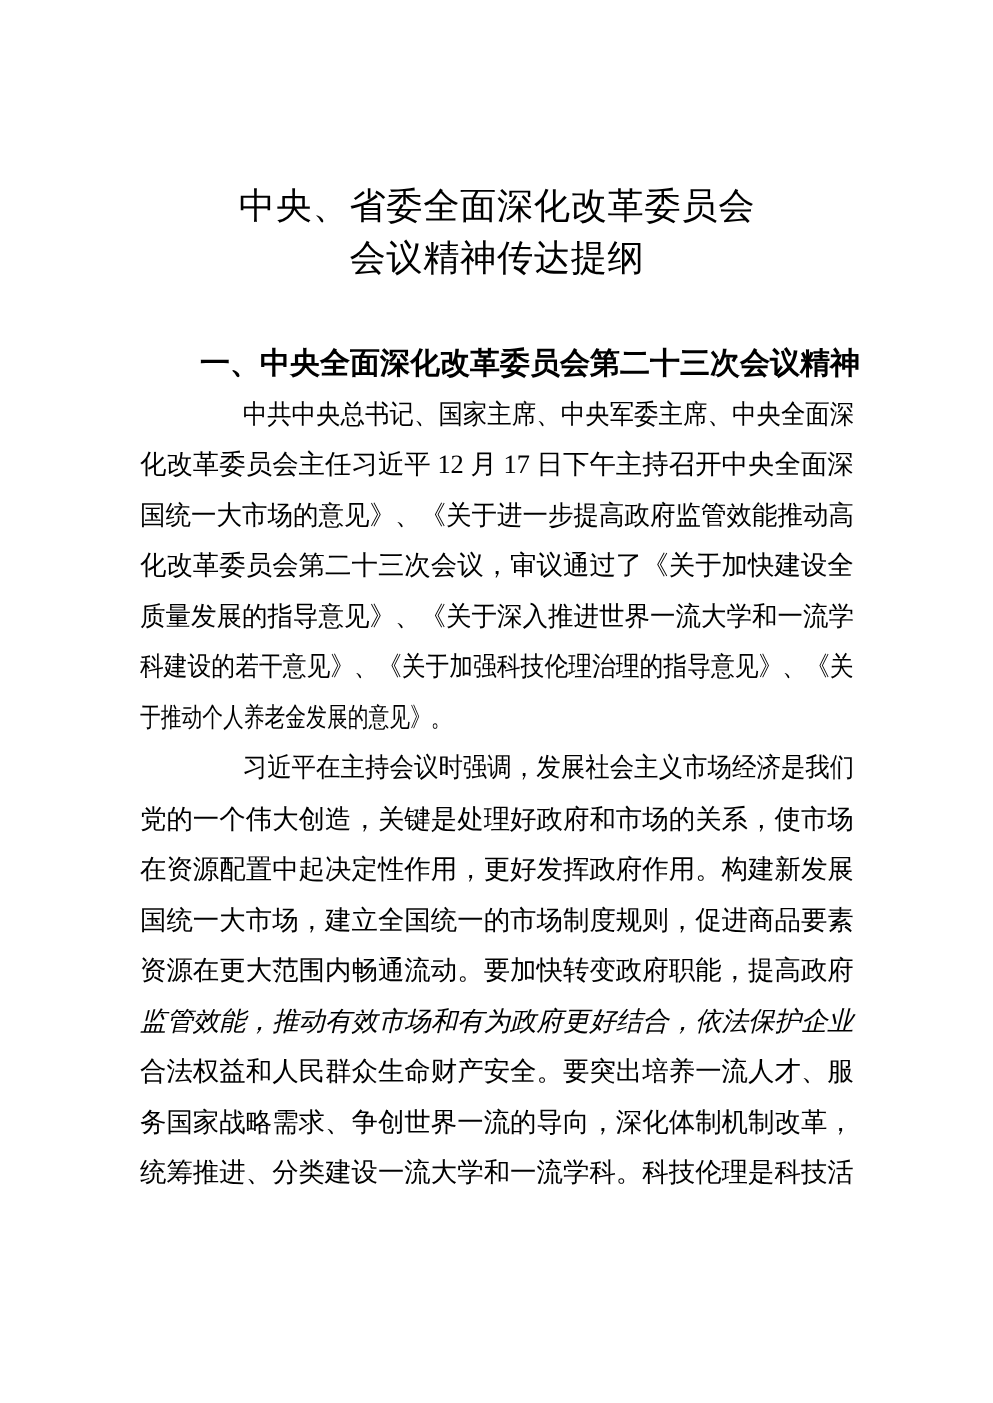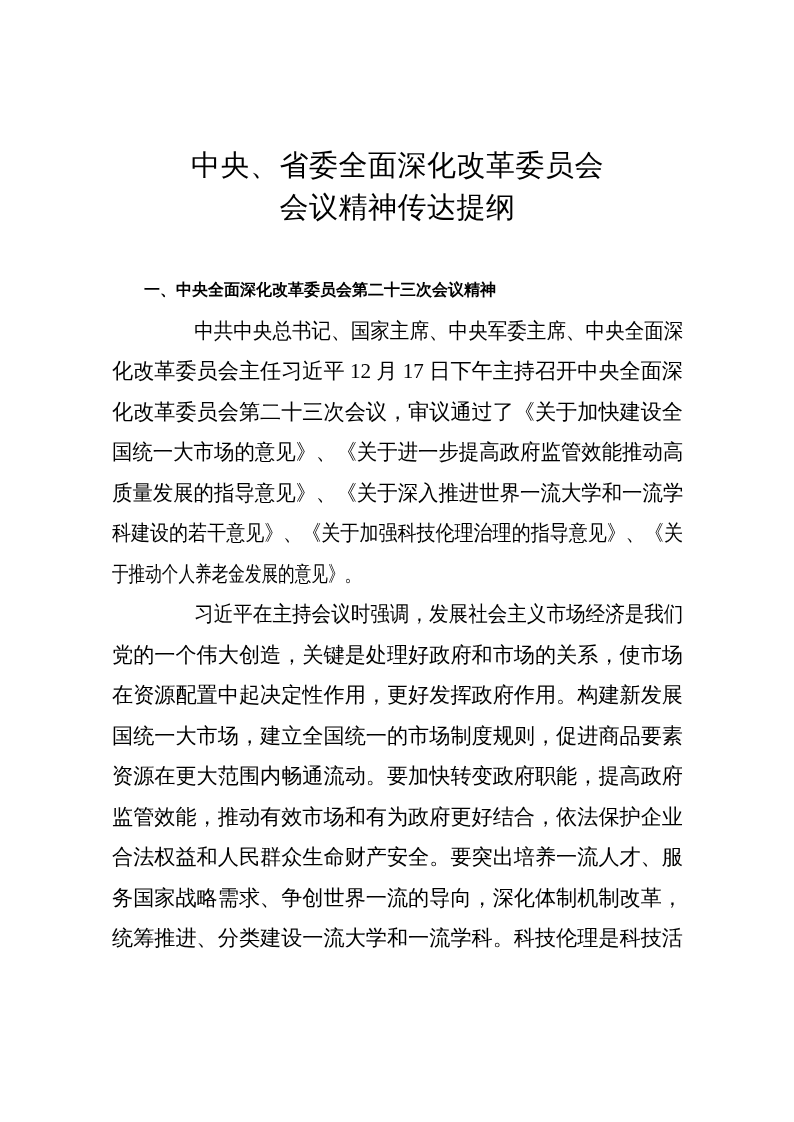--- a/index.html
+++ b/index.html
@@ -30,21 +30,21 @@
     white-space: nowrap;
   }
   .doc-body {
     width: 571px;
     margin: 0 0 0 112px;
   }
   .section-heading {
     margin: 42px 0 0 0;
     font-family: "DejaVu Sans", "Liberation Sans", sans-serif;
     font-weight: bold;
-    font-size: 16px;
+    font-size: 24px;
     line-height: 40.5px;
     height: 40.5px;
     text-indent: 2em;
     white-space: nowrap;
   }
   .paragraph { margin: 0; }
   .line {
     font-size: 21.3px;
     line-height: 40.5px;
     height: 40.5px;
@@ -72,32 +72,32 @@
   <h1 class="doc-title" style="margin-left:112px;">
     <div class="title-line">中央、省委全面深化改革委员会</div>
     <div class="title-line">会议精神传达提纲</div>
   </h1>
   <div class="doc-body">
     <h2 class="section-heading">一、中央全面深化改革委员会第二十三次会议精神</h2>
     <div id="paragraphs">
         <div class="paragraph">
           <div class="line first just" style="text-align: left; text-align-last: left;"><span class="fitspan" style="transform: scaleX(0.918957);">中共中央总书记、国家主席、中央军委主席、中央全面深</span></div>
           <div class="line just" style="text-align: right; text-align-last: left;"><span class="fitspan" style="transform: scaleX(0.993043);">化改革委员会主任习近平 12 月 17 日下午主持召开中央全面深</span></div>
+          <div class="line just" style="text-align: left; text-align-last: left;"><span class="fitspan" style="transform: scaleX(0.958054);">国统一大市场的意见》、《关于进一步提高政府监管效能推动高</span></div>
           <div class="line just" style="text-align: left; text-align-last: left;"><span class="fitspan" style="transform: scaleX(0.993043);">化改革委员会第二十三次会议，审议通过了《关于加快建设全</span></div>
-          <div class="line just" style="text-align: left; text-align-last: left;"><span class="fitspan" style="transform: scaleX(0.958054);">国统一大市场的意见》、《关于进一步提高政府监管效能推动高</span></div>
           <div class="line just" style="text-align: center; text-align-last: left;"><span class="fitspan" style="transform: scaleX(0.958054);">质量发展的指导意见》、《关于深入推进世界一流大学和一流学</span></div>
           <div class="line just" style="text-align: left; text-align-last: left;"><span class="fitspan" style="transform: scaleX(0.893584);">科建设的若干意见》、《关于加强科技伦理治理的指导意见》、《关</span></div>
           <div class="line free"><span class="squeeze" style="transform: scaleX(0.78);">于推动个人养老金发展的意见》。</span></div>
         </div>
         <div class="paragraph">
           <div class="line first just" style="text-align: left; text-align-last: left;"><span class="fitspan" style="transform: scaleX(0.918957);">习近平在主持会议时强调，发展社会主义市场经济是我们</span></div>
           <div class="line just" style="text-align: left; text-align-last: left;"><span class="fitspan" style="transform: scaleX(0.993043);">党的一个伟大创造，关键是处理好政府和市场的关系，使市场</span></div>
           <div class="line just" style="text-align: right; text-align-last: left;"><span class="fitspan" style="transform: scaleX(0.993043);">在资源配置中起决定性作用，更好发挥政府作用。构建新发展</span></div>
           <div class="line just" style="text-align: left; text-align-last: left;"><span class="fitspan" style="transform: scaleX(0.993043);">国统一大市场，建立全国统一的市场制度规则，促进商品要素</span></div>
           <div class="line just" style="text-align: left; text-align-last: left;"><span class="fitspan" style="transform: scaleX(0.993043);">资源在更大范围内畅通流动。要加快转变政府职能，提高政府</span></div>
-          <div class="line just" style="text-align: left; text-align-last: left;"><span class="fitspan" style="transform: scaleX(0.993043);">监管效能，推动有效市场和有为政府更好结合，依法保护企业</span></div>
+          <div class="line just" style="text-align: left; text-align-last: left; font-style: italic;"><span class="fitspan" style="transform: scaleX(0.993043);">监管效能，推动有效市场和有为政府更好结合，依法保护企业</span></div>
           <div class="line just" style="text-align: left; text-align-last: left;"><span class="fitspan" style="transform: scaleX(0.993043);">合法权益和人民群众生命财产安全。要突出培养一流人才、服</span></div>
           <div class="line just" style="text-align: left; text-align-last: left;"><span class="fitspan" style="transform: scaleX(0.993043);">务国家战略需求、争创世界一流的导向，深化体制机制改革，</span></div>
           <div class="line just" style="text-align: left; text-align-last: left;"><span class="fitspan" style="transform: scaleX(0.993043);">统筹推进、分类建设一流大学和一流学科。科技伦理是科技活</span></div>
         </div>
       </div>
   </div>
 </div>
 
 </body></html>

